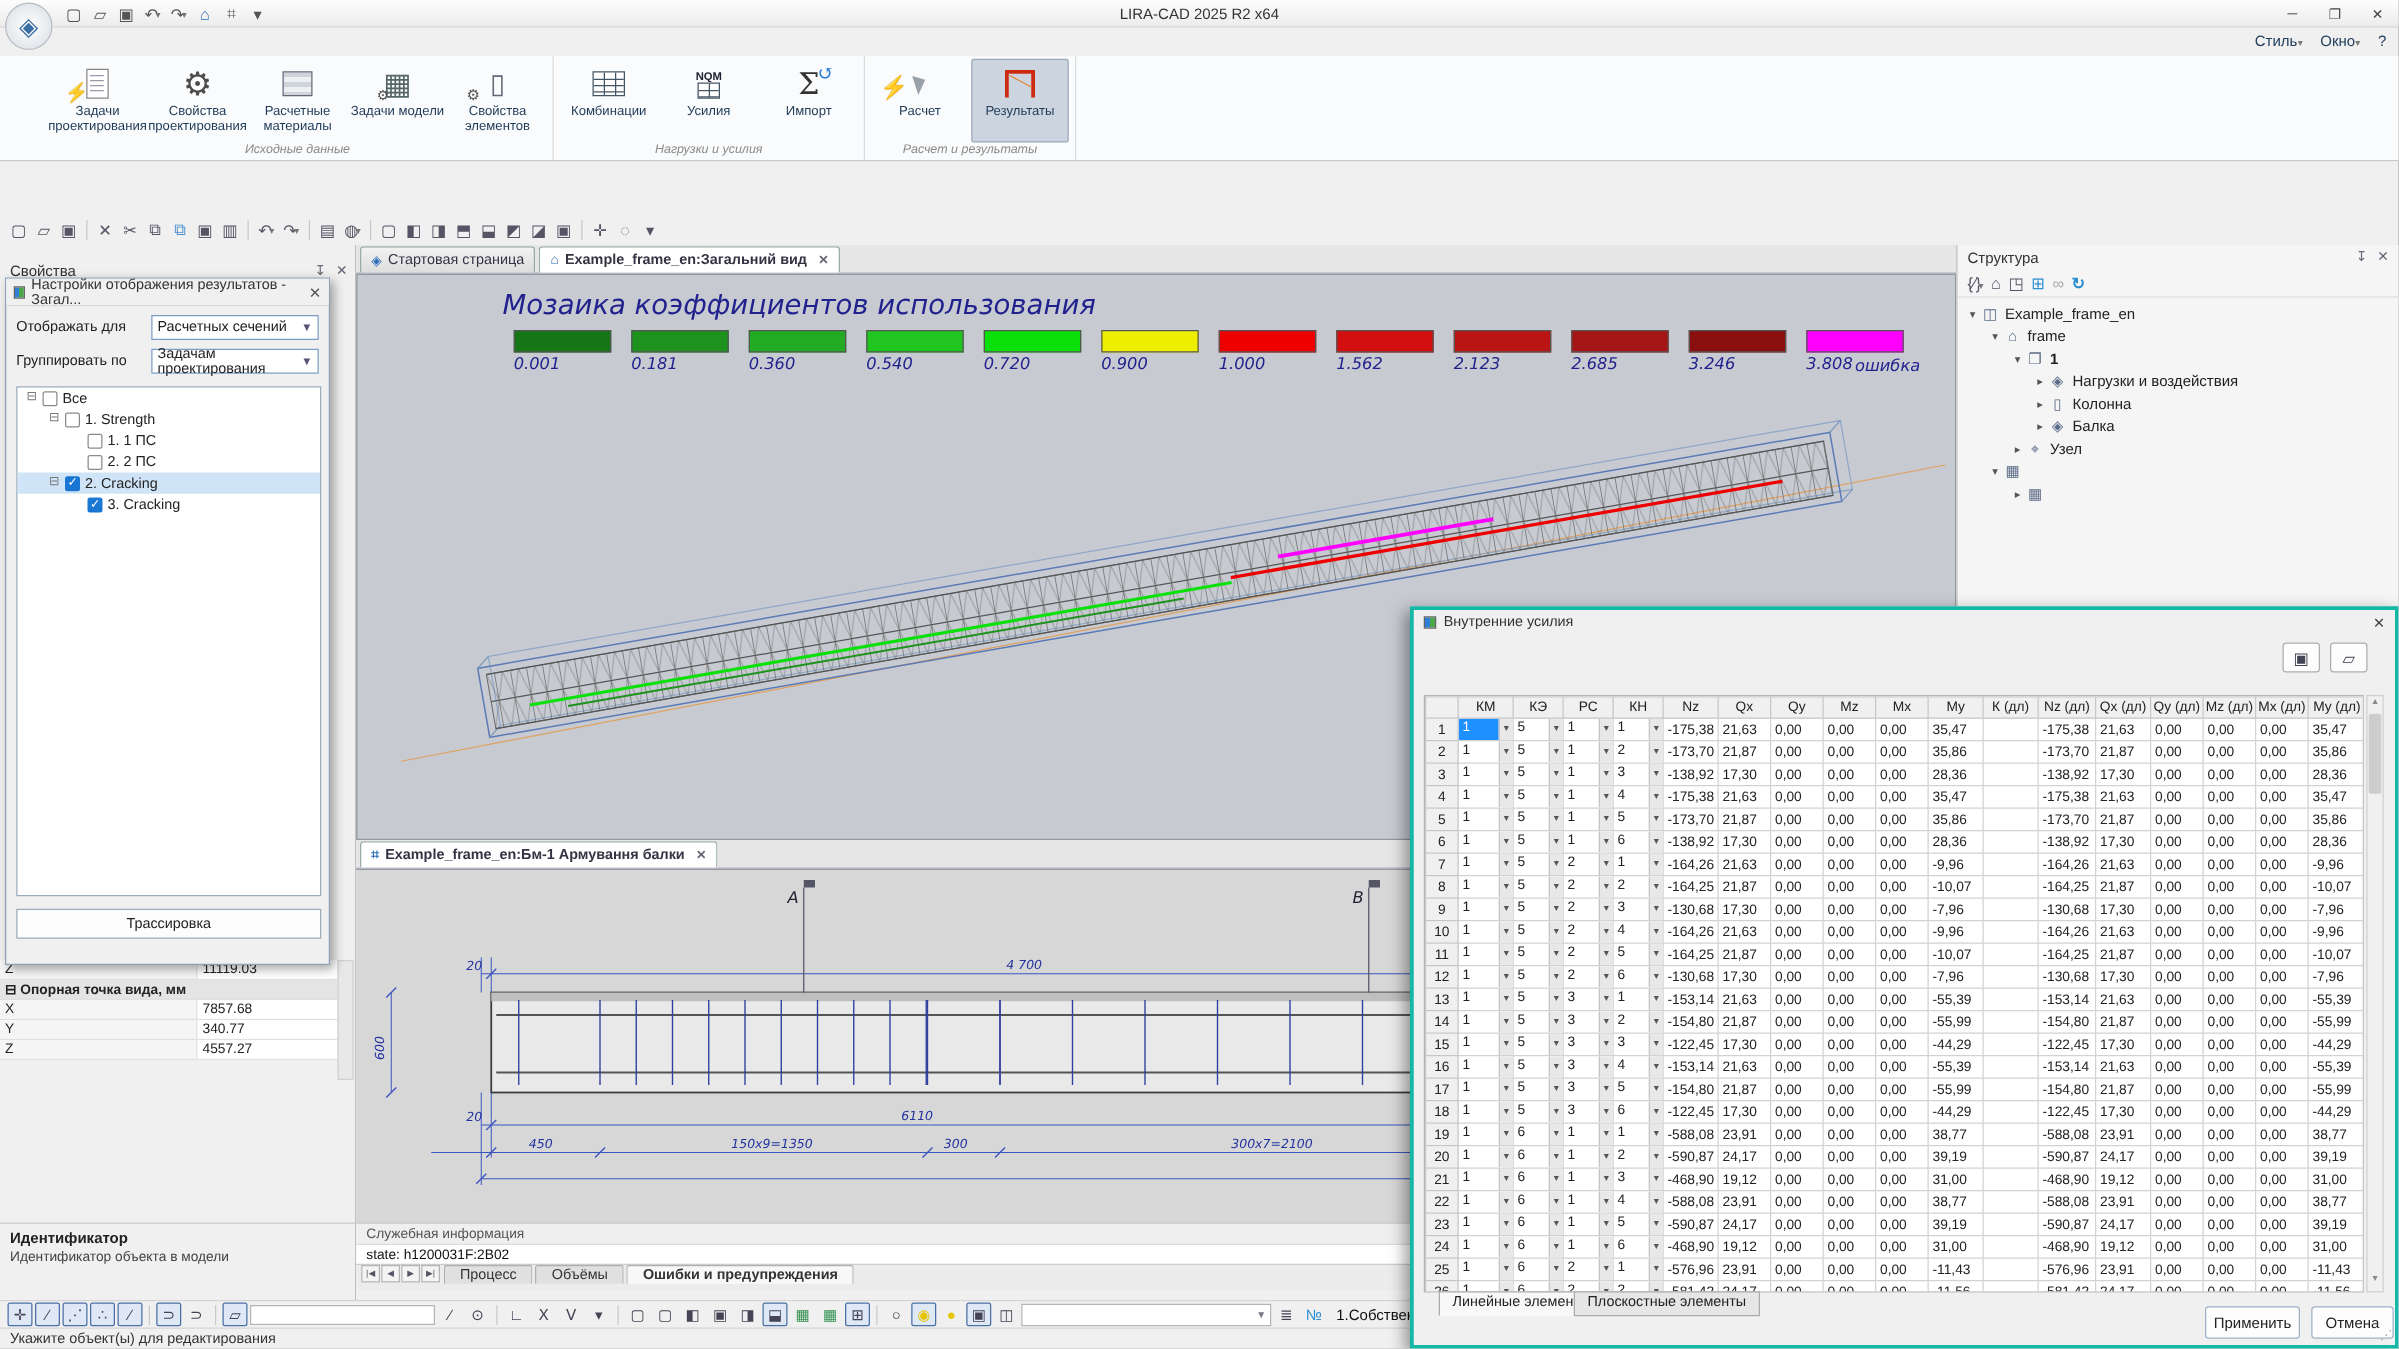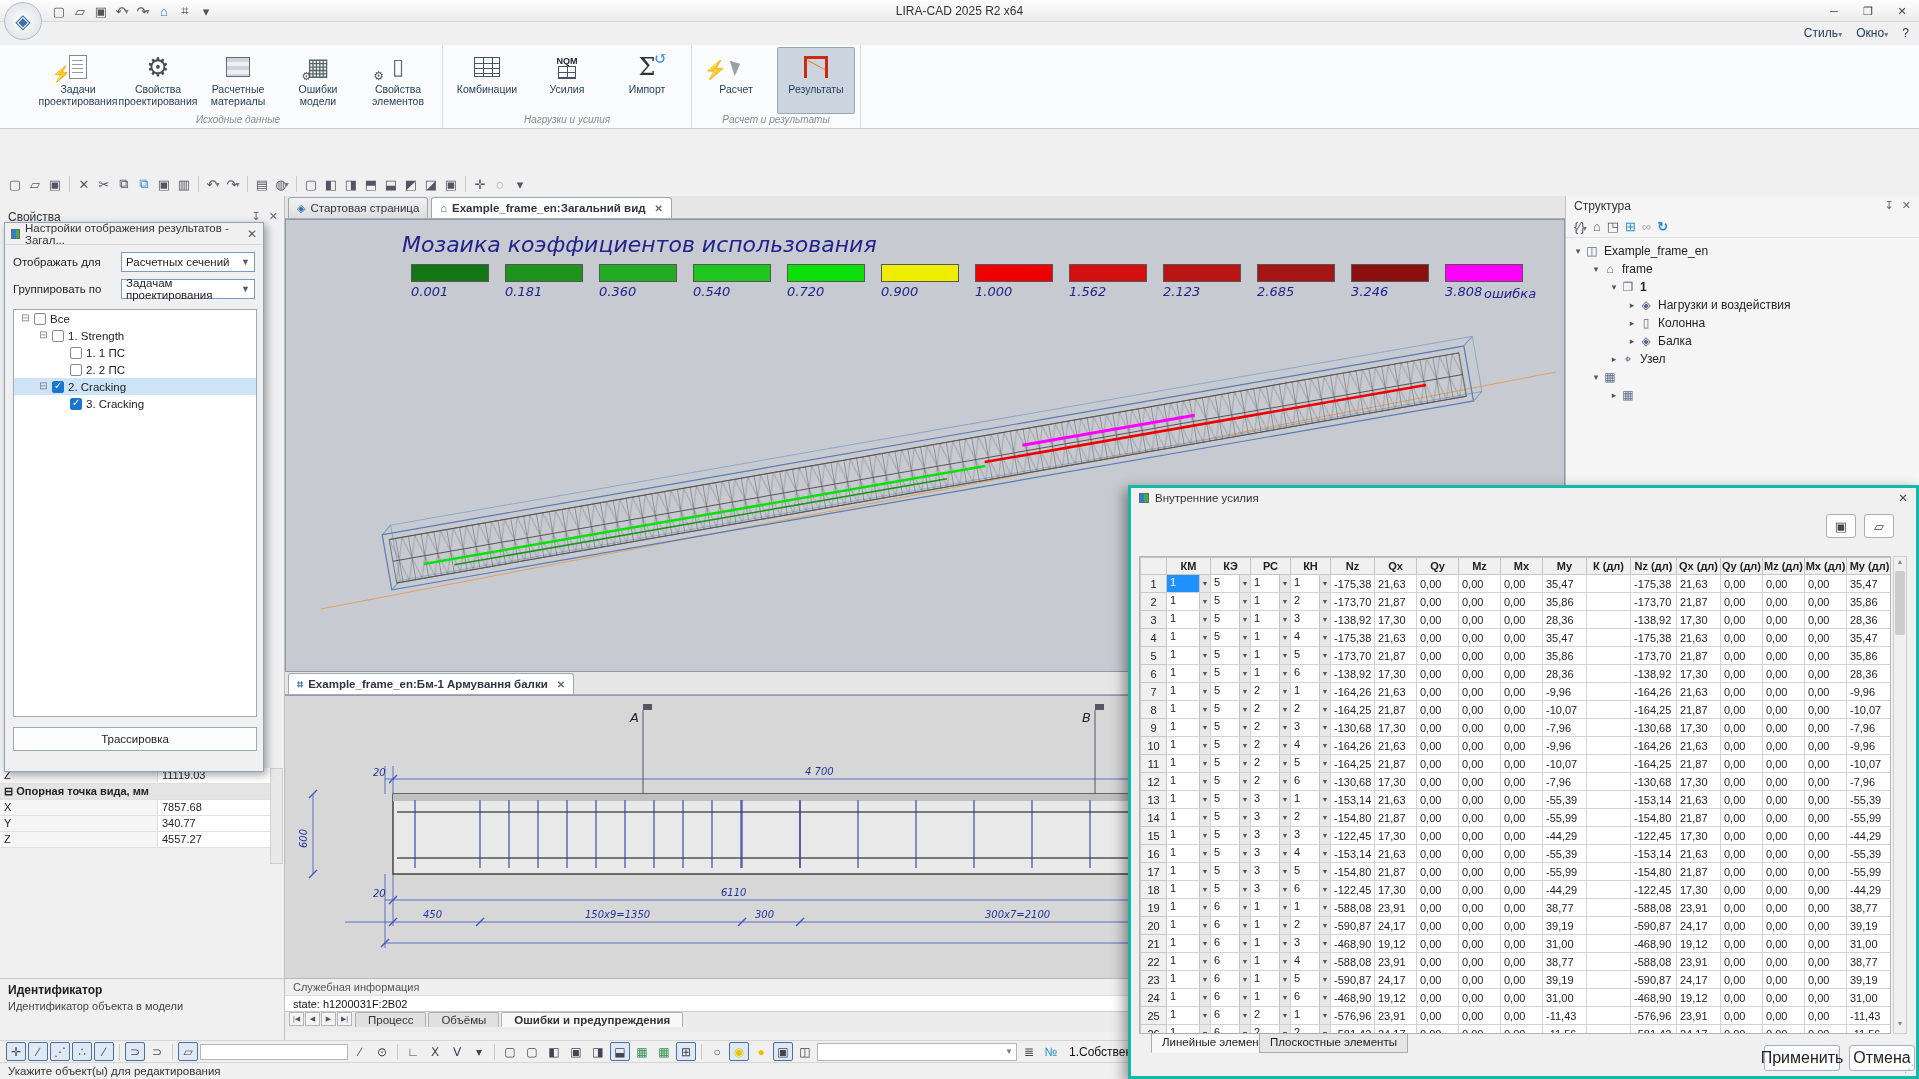--- a/index.html
+++ b/index.html
@@ -117,34 +117,34 @@
   .schev{width:12px;text-align:center;color:#555;font-size:9px;}
   .sicon{width:16px;text-align:center;color:#5b6b87;font-size:12px;margin-right:4px;}
   
   #forces-window{left:1128px;top:485px;width:791px;height:594px;background:#f0f0f0;border:3px solid #14b8a6;box-shadow:-4px 4px 12px rgba(0,0,0,.4);z-index:50;}
   #fw-title{height:20px;display:flex;align-items:center;gap:6px;padding:0 8px;font-size:11.5px;color:#333;}
   #fw-title .sq{width:10px;height:10px;background:linear-gradient(90deg,#2f7fd6 50%,#49a84b 50%);border:1px solid #666;}
   #fw-close{margin-left:auto;color:#444;}
   .fw-btn{position:absolute;width:30px;height:24px;border:1px solid #adadad;border-radius:3px;background:#fdfdfd;display:flex;align-items:center;justify-content:center;color:#445;font-size:13px;}
   #ftable-wrap{position:absolute;left:8px;top:68px;width:752px;height:478px;background:#fff;border:1px solid #b5b5b5;overflow:hidden;}
   table.ftable{border-collapse:collapse;table-layout:fixed;width:752px;font-size:11px;}
-  .ftable th{background:#f0f0f0;border:1px solid #c6c6c6;font-weight:bold;height:17px;padding:0;text-align:center;color:#222;}
+  .ftable th{background:#f0f0f0;border:1px solid #c6c6c6;font-weight:normal;height:17px;padding:0;text-align:center;color:#222;}
   .ftable td{border:1px solid #d2d2d2;height:17px;padding:0 0 0 3px;white-space:nowrap;overflow:hidden;background:#fff;}
   .ftable td.rn{background:#f0f0f0;text-align:center;padding:0;border:1px solid #c6c6c6;}
   .ftable td.dd{padding:0;}
   .ddwrap{display:flex;height:17px;align-items:stretch;}
   .ddwrap .val{flex:1;padding:1px 0 0 3px;}
   .ddwrap .val.sel{background:#1e90ff;color:#fff;}
   .ddwrap .arr{width:11px;background:#e8e8e8;border-left:1px solid #c6c6c6;color:#555;font-size:7px;display:flex;align-items:center;justify-content:center;}
   #fw-scroll{position:absolute;left:762px;top:68px;width:14px;height:478px;background:#f0f0f0;border:1px solid #cfcfcf;}
   #fw-thumb{position:absolute;left:1px;top:14px;width:10px;height:64px;background:#cdcdcd;border-radius:2px;}
   .fw-sarr{position:absolute;left:1px;width:10px;height:12px;color:#888;font-size:7px;text-align:center;}
   .fw-tab{position:absolute;height:20px;padding:2px 10px;font-size:11.5px;border:1px solid #aaa;background:#e6e6e6;}
   .fw-tab.active{background:#f8f8f8;border-bottom-color:#f8f8f8;}
-  .fw-act{position:absolute;height:26px;border:1px solid #9db2c8;border-radius:3px;background:#fdfdfd;display:flex;align-items:center;justify-content:center;font-size:16px;}
+  .fw-act{position:absolute;height:26px;border:1px solid #9db2c8;border-radius:3px;background:#fdfdfd;display:flex;align-items:center;justify-content:center;font-size:12px;}
   #fw-grip{position:absolute;right:2px;bottom:2px;color:#9ab;font-size:10px;}
   
   #bottom-toolbar{left:0;top:1040px;width:1919px;height:22px;display:flex;align-items:center;gap:2px;padding-left:6px;background:#f0f0f0;border-top:1px solid #d5d5d5;}
   .bti{min-width:20px;height:19px;display:flex;align-items:center;justify-content:center;font-size:12px;color:#445;border:1px solid transparent;}
   .bti.tog{border:1px solid #4a6fa5;background:#dfe8f5;border-radius:2px;}
   .bti.yellow{color:#e7c400;}
   #bt-input{width:148px;height:16px;background:#fff;border:1px solid #b5b5b5;}
   #bt-combo{width:200px;height:18px;background:#fff;border:1px solid #b5b5b5;display:flex;align-items:center;}
   #bt-combo .ca{margin-left:auto;font-size:8px;color:#778;padding:0 3px;}
   #loadcase{font-size:12px;color:#111;margin-left:6px;}
@@ -220,21 +220,21 @@
             <div class="ric">
               <span class="ic-mat"></span>
             </div>
             <div class="rlabel">Расчетные материалы</div>
           </div>
           <div class="rbtn">
             <div class="ric">
               <span style="font-size: 24px; color: rgb(85, 102, 102);">▦</span>
               <span style="font-size: 11px; color: rgb(85, 85, 85); position: absolute; right: 18px; bottom: 0px;">⚙</span>
             </div>
-            <div class="rlabel">Ошибки модели</div>
+            <div class="rlabel">Задачи модели</div>
           </div>
           <div class="rbtn">
             <div class="ric">
               <span style="font-size: 22px; color: rgb(102, 102, 119);">▯</span>
               <span style="font-size: 12px; color: rgb(85, 85, 85); position: absolute; right: 20px; bottom: 0px;">⚙</span>
             </div>
             <div class="rlabel">Свойства элементов</div>
           </div>
         </div>
         <div class="rgroup-label">Исходные данные</div>

